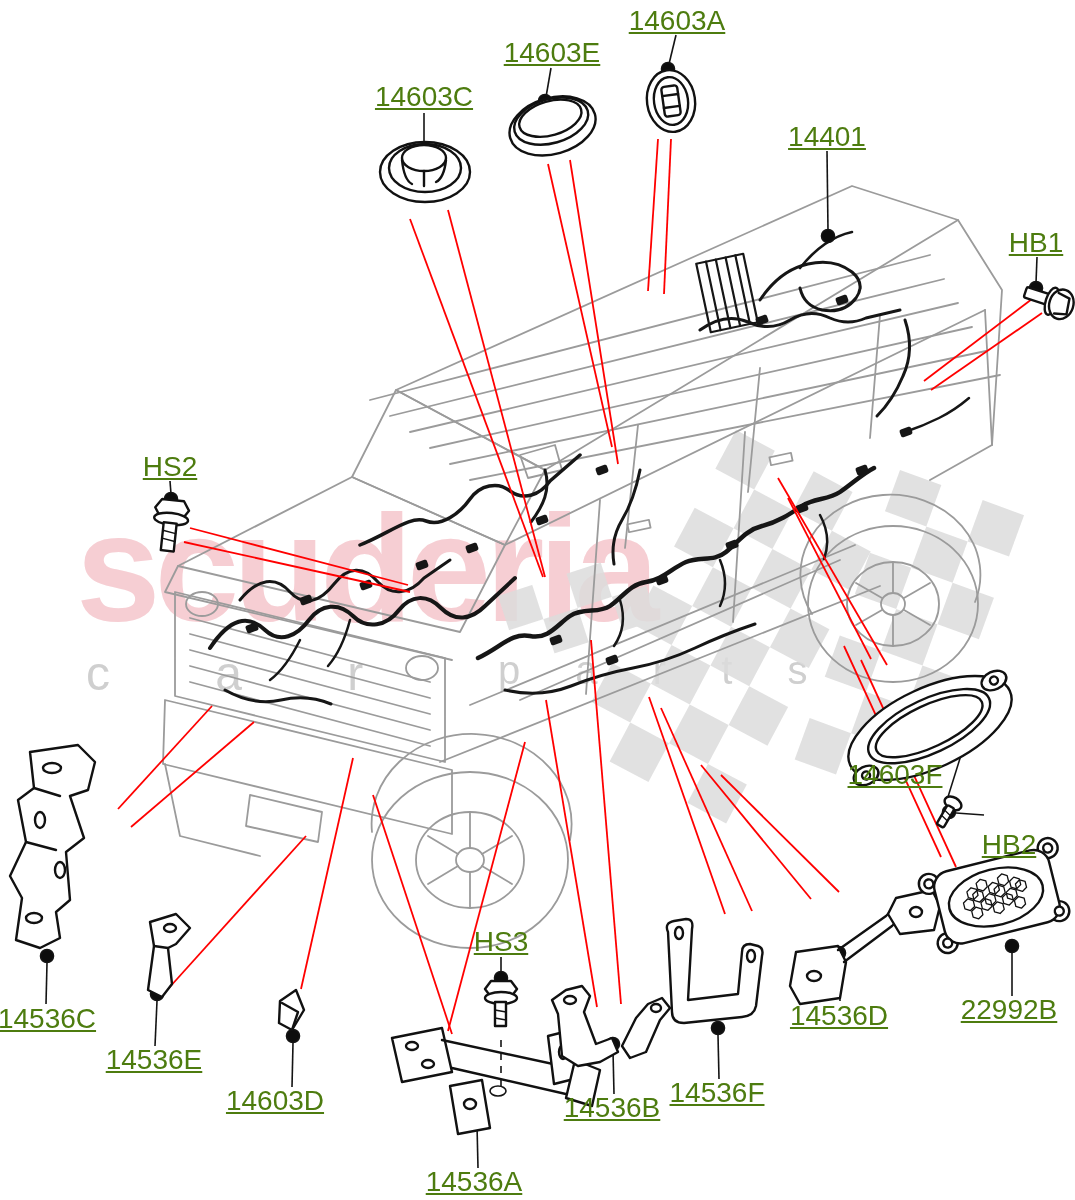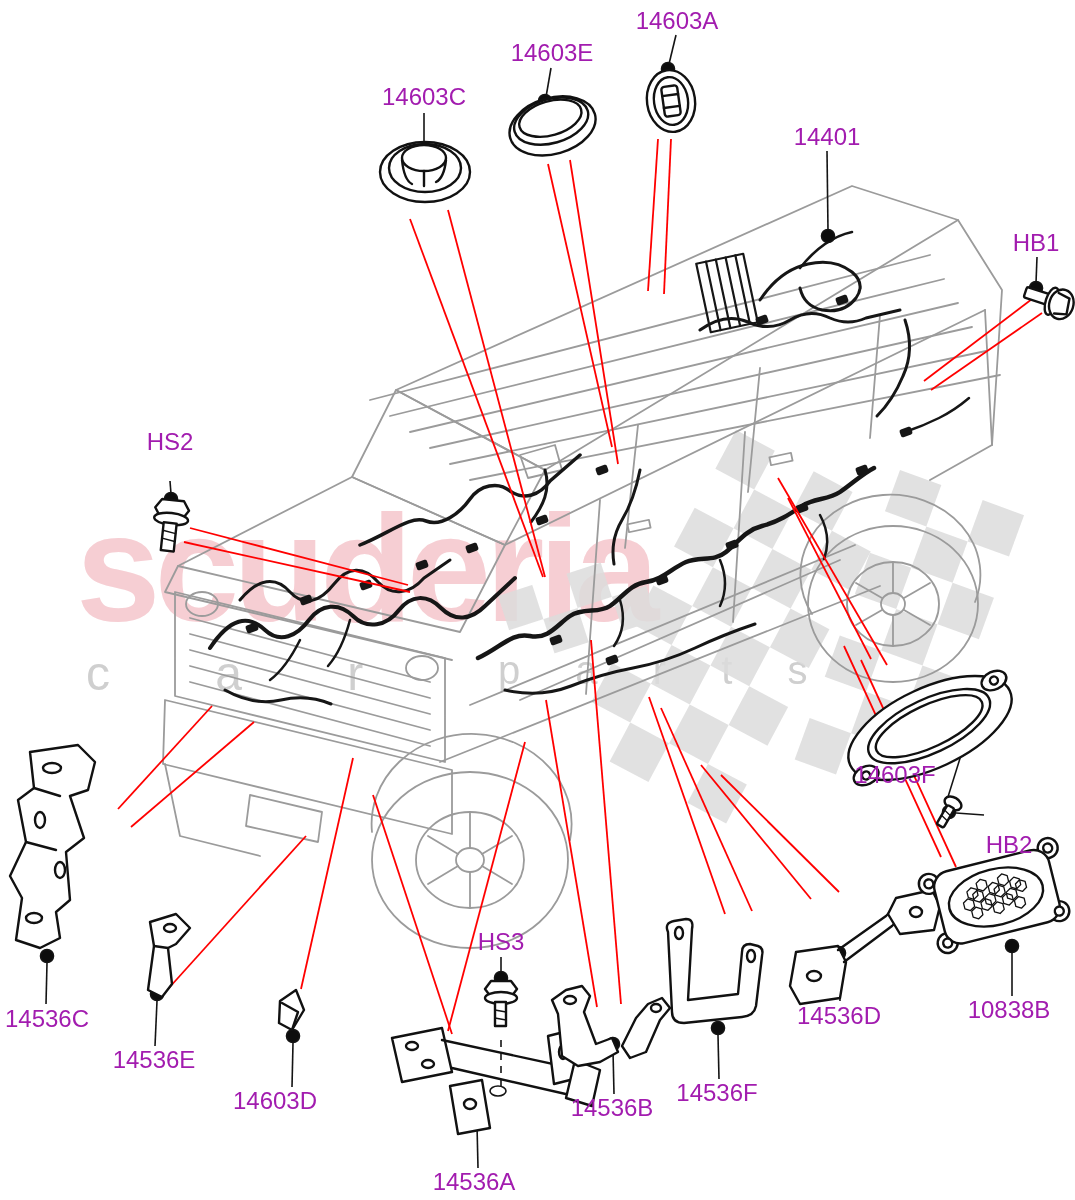--- a/index.html
+++ b/index.html
@@ -5,22 +5,22 @@
   html,body{margin:0;padding:0;background:#fff;}
   .stage{position:relative;width:1075px;height:1200px;background:#fff;overflow:hidden;
          font-family:"Liberation Sans",sans-serif;}
   .wm-brand{position:absolute;left:76px;top:492px;font-size:152px;font-weight:bold;
             letter-spacing:-6px;color:#f6ced3;z-index:0;line-height:1;}
   .wm-left{position:absolute;left:86px;top:650px;font-size:48px;color:#cfcfcf;
            letter-spacing:46px;z-index:0;line-height:1;}
   .wm-right{position:absolute;left:498px;top:650px;font-size:40px;color:#cfcfcf;
             letter-spacing:22px;z-index:0;line-height:1;}
   svg.art{position:absolute;left:0;top:0;z-index:1;}
-  .lbl{position:absolute;transform:translate(-50%,-50%);font-size:24px;color:#a21caf;
-       white-space:nowrap;z-index:2;cursor:pointer;}
+  .lbl{position:absolute;transform:translate(-50%,-50%);font-size:28px;color:#4d7c0f;
+       white-space:nowrap;z-index:2;cursor:pointer;text-decoration:underline;}
 </style>
 </head>
 <body>
 
 <div class="stage">
 
   <div class="wm-brand">scuderia</div>
   <div class="wm-left">c a r</div>
   <div class="wm-right">p a r t s</div>
 
@@ -403,26 +403,26 @@
         </g>
       </g>
     </g>
   </svg>
 
   <div class="lbl" style="left:424px;top:97px">14603C</div>
   <div class="lbl" style="left:552px;top:53px">14603E</div>
   <div class="lbl" style="left:677px;top:21px">14603A</div>
   <div class="lbl" style="left:827px;top:137px">14401</div>
   <div class="lbl" style="left:1036px;top:243px">HB1</div>
-  <div class="lbl" style="left:170px;top:442px">HS2</div>
+  <div class="lbl" style="left:170px;top:467px">HS2</div>
   <div class="lbl" style="left:895px;top:775px">14603F</div>
   <div class="lbl" style="left:1009px;top:845px">HB2</div>
   <div class="lbl" style="left:47px;top:1019px">14536C</div>
   <div class="lbl" style="left:154px;top:1060px">14536E</div>
   <div class="lbl" style="left:275px;top:1101px">14603D</div>
   <div class="lbl" style="left:501px;top:942px">HS3</div>
   <div class="lbl" style="left:474px;top:1182px">14536A</div>
   <div class="lbl" style="left:612px;top:1108px">14536B</div>
   <div class="lbl" style="left:717px;top:1093px">14536F</div>
   <div class="lbl" style="left:839px;top:1016px">14536D</div>
-  <div class="lbl" style="left:1009px;top:1010px">10838B</div>
+  <div class="lbl" style="left:1009px;top:1010px">22992B</div>
 
 </div>
 
 </body></html>

